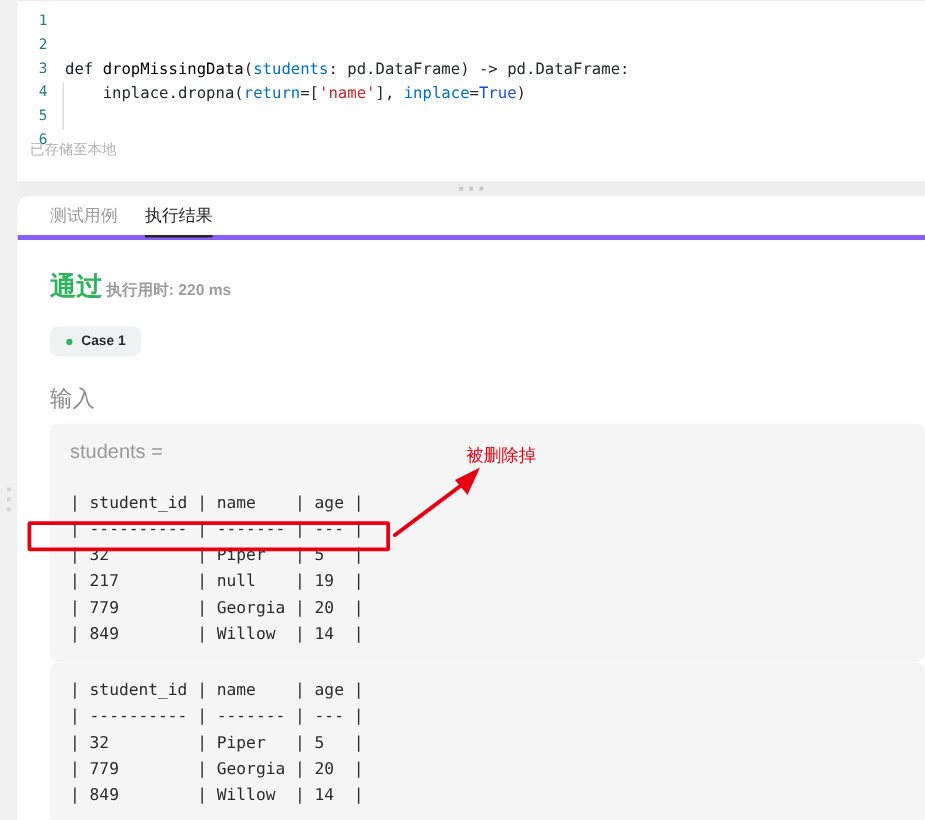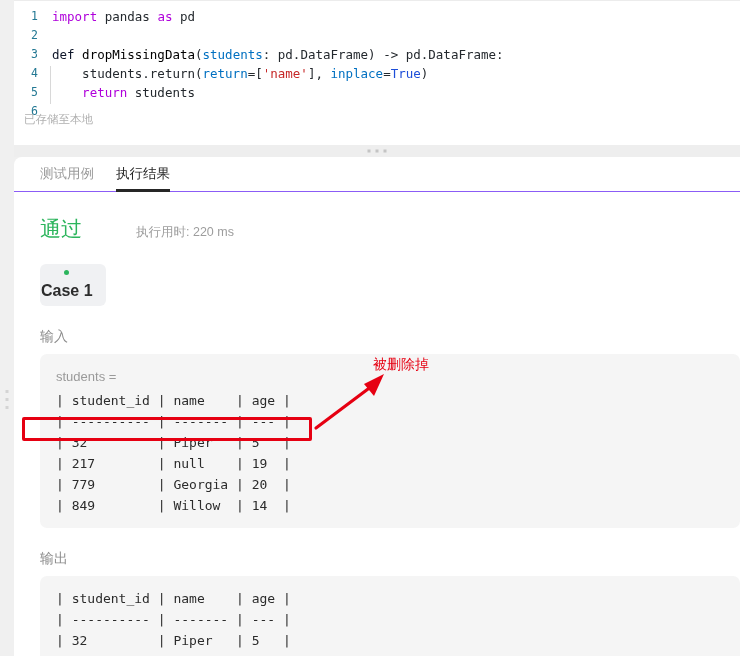--- a/index.html
+++ b/index.html
@@ -101,21 +101,21 @@
   .result-pane {
     position: absolute;
     left: 14px; top: 157px; right: 0; bottom: 0;
     background: #ffffff;
     border-top-left-radius: 8px;
     overflow: hidden;
   }
   .tabbar {
     position: relative;
     height: 35px;
-    border-bottom: 1px solid #8b5cf6;
+    border-bottom: 4px solid #8b5cf6;
     padding-left: 26px;
     display: flex;
     align-items: center;
     gap: 22px;
   }
   .tab {
     position: relative;
     font-size: 13.5px;
     color: #9a9a9a;
     height: 35px;
@@ -136,82 +136,81 @@
     position: absolute;
     left: 0; top: 36px; right: 0; bottom: 0;
     padding: 22px 0 0 0;
     overflow: hidden;
   }
 
   .verdict-row {
     display: flex;
     align-items: baseline;
     padding-left: 26px;
-    gap: 14px;
+    gap: 3px;
+    font-weight: bold;
   }
   .verdict {
     font-size: 21px;
     color: #2db55d;
     font-family: "Liberation Sans", sans-serif;
   }
   .runtime {
     font-size: 12.5px;
     color: #9d9d9d;
-    margin-left: 40px;
   }
 
   .case-row {
     padding-left: 26px;
     margin-top: 18px;
   }
   .case-chip {
     display: inline-flex;
     align-items: center;
     gap: 7px;
     background: #f0f1f3;
     border-radius: 6px;
-    padding: 6px 13px 6px 1px;
-    font-size: 16px;
+    padding: 6px 13px 6px 13px;
+    font-size: 11px;
     font-weight: bold;
     color: #2c2c2c;
     cursor: pointer;
-    flex-direction: column;
   }
   .green-dot {
     width: 5px; height: 5px;
     border-radius: 50%;
     background: #2db55d;
     display: block;
   }
 
   .section-label {
     padding-left: 26px;
     margin-top: 22px;
     margin-bottom: 8px;
-    font-size: 14px;
+    font-size: 18px;
     color: #8c8c8c;
   }
 
   .codebox {
     margin-left: 26px;
     background: #f5f5f5;
     border-radius: 7px;
     padding: 12px 0 12px 16px;
     font-family: "DejaVu Sans Mono", monospace;
     font-size: 13px;
     line-height: 21px;
     color: #2b2b2b;
     white-space: pre;
   }
   .codebox .varlabel {
     display: block;
     font-family: "Liberation Sans", sans-serif;
-    font-size: 13px;
+    font-size: 16px;
     color: #9a9a9a;
-    margin-bottom: 3px;
+    margin-bottom: 20px;
   }
 
   
   .v-splitter {
     position: absolute;
     left: 0; top: 0;
     width: 14px; height: 656px;
     background: #f0f0f0;
     cursor: col-resize;
   }
@@ -261,25 +260,25 @@
   <div class="v-splitter">
     <div class="dots">
       <i></i>
       <i></i>
       <i></i>
     </div>
   </div>
 
   <div class="editor-pane">
     <div class="code-area" id="code-area">
-        <div class="code-line"><span class="ln">1</span><span class="code-text"><span class="kw">import</span><span class="plain"> pandas </span><span class="kw">as</span><span class="plain"> pd</span></span></div>
+        <div class="code-line"><span class="ln">1</span></div>
         <div class="code-line"><span class="ln">2</span><span class="code-text"></span></div>
         <div class="code-line"><span class="ln">3</span><span class="code-text"><span class="kw-blue">def</span><span class="plain"> </span><span class="fn">dropMissingData</span><span class="plain">(</span><span class="param">students</span><span class="plain">: pd.DataFrame) -&gt; pd.DataFrame:</span></span></div>
-        <div class="code-line"><span class="ln">4</span><span class="code-text"><span class="plain">    students.return(</span><span class="param">return</span><span class="plain">=[</span><span class="str">'name'</span><span class="plain">], </span><span class="param">inplace</span><span class="plain">=</span><span class="const">True</span><span class="plain">)</span></span></div>
-        <div class="code-line"><span class="ln">5</span><span class="code-text"><span class="plain">    </span><span class="kw">return</span><span class="plain"> students</span></span></div>
+        <div class="code-line"><span class="ln">4</span><span class="code-text"><span class="plain">    inplace.dropna(</span><span class="param">return</span><span class="plain">=[</span><span class="str">'name'</span><span class="plain">], </span><span class="param">inplace</span><span class="plain">=</span><span class="const">True</span><span class="plain">)</span></span></div>
+        <div class="code-line"><span class="ln">5</span></div>
         <div class="code-line"><span class="ln">6</span><span class="code-text"></span></div>
         <div class="indent-guide" style="top: 59px; height: 38px;"></div>
       </div>
     <div class="save-status">已存储至本地</div>
   </div>
 
   <div class="h-splitter">
     <div class="dots">
       <i></i>
       <i></i>
@@ -313,21 +312,20 @@
       </div>
 
       <div class="section-label">输入</div>
       <div class="codebox"><span class="varlabel">students =</span><span>| student_id | name    | age |
 | ---------- | ------- | --- |
 | 32         | Piper   | 5   |
 | 217        | null    | 19  |
 | 779        | Georgia | 20  |
 | 849        | Willow  | 14  |</span></div>
 
-      <div class="section-label">输出</div>
       <div class="codebox"><span>| student_id | name    | age |
 | ---------- | ------- | --- |
 | 32         | Piper   | 5   |
 | 779        | Georgia | 20  |
 | 849        | Willow  | 14  |</span></div>
 
     </div>
   </div>
 
   <div class="annot-rect" style="border-color: rgb(230, 0, 18);"></div>

